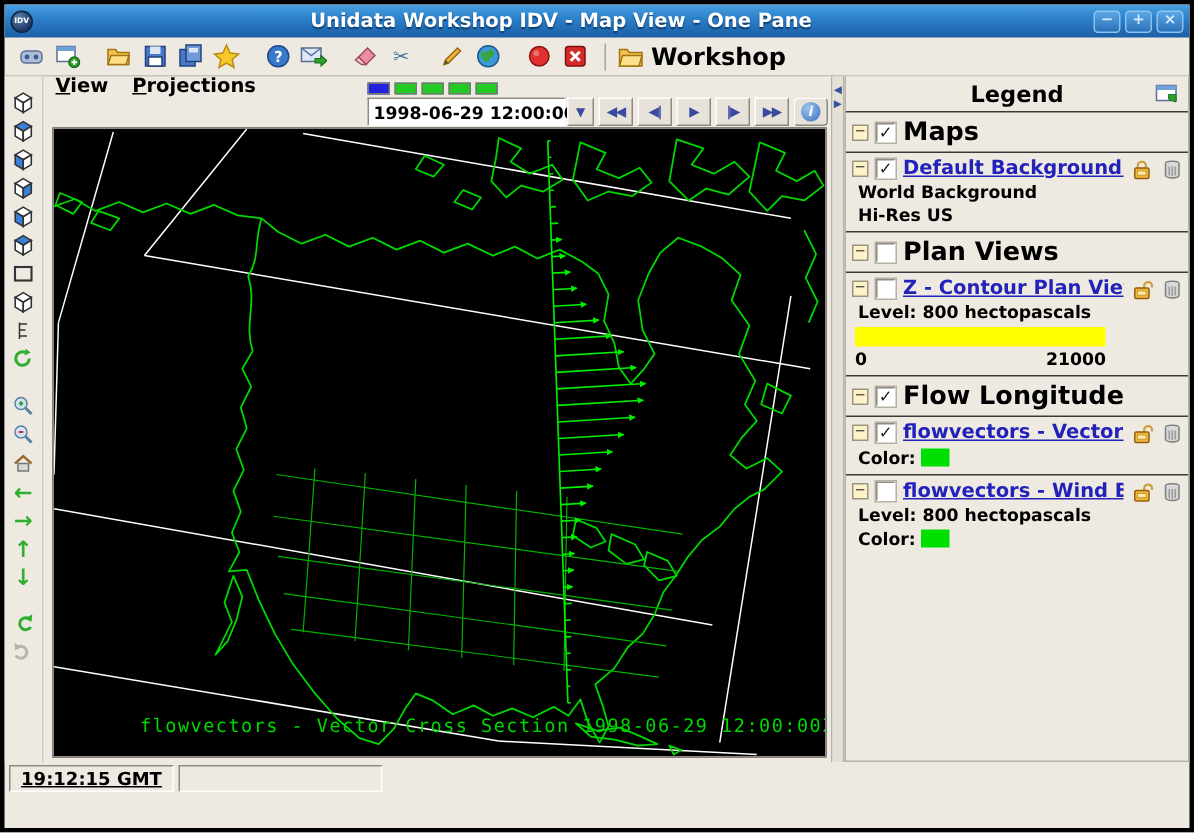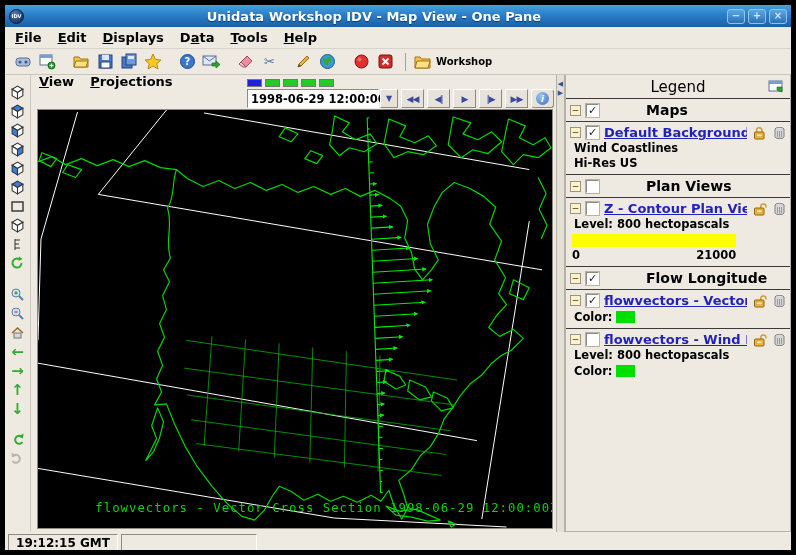--- a/index.html
+++ b/index.html
@@ -1,35 +1,35 @@
 <!DOCTYPE html>
 <html><head>
 <meta charset="utf-8">
 <style>
   html,body{margin:0;padding:0;background:#c8d4dc;font-family:"DejaVu Sans",sans-serif;}
   *{box-sizing:border-box;}
-  .window{position:relative;width:796px;height:555px;border:5px solid #000000;background:#eeeae1;
+  .window{position:relative;width:796px;height:555px;border:3px solid #000000;background:#eeeae1;
           box-shadow:0 0 0 1px #d9e4ec;overflow:hidden;}
   
   .titlebar{height:22px;background:linear-gradient(#47a0e0,#2b7ec8 45%,#1b5fa6);display:flex;align-items:center;padding:0 4px;}
   .idv-logo{width:15px;height:15px;border-radius:50%;background:radial-gradient(circle at 35% 30%,#5c7fb0,#1d3a66 70%);
             border:1px solid #0d2240;color:#fff;font-size:5px;font-weight:bold;display:flex;align-items:center;justify-content:center;}
   .title-text{flex:1;text-align:center;color:#fff;font-weight:bold;font-size:13px;text-shadow:0 1px 1px #0b3c6e;}
   .win-btn{width:18px;height:15px;margin-left:3px;border:1px solid #8fc4ee;border-radius:3px;
            background:linear-gradient(#5aa7e8,#2a72b8);color:#d5eafb;font-size:10px;font-weight:bold;
            display:flex;align-items:center;justify-content:center;line-height:12px;}
   
   .menubar{height:22px;display:flex;align-items:center;gap:16px;padding:0 10px;border-bottom:1px solid #d8d4ca;font-size:13px;font-weight:bold;}
   .menu-item u{text-decoration:underline;}
   
   .toolbar{height:26px;display:flex;align-items:center;padding:0 6px;border-bottom:1px solid #c9c4b9;}
   .tbtn{width:24px;height:22px;display:flex;align-items:center;justify-content:center;}
   .tb-gap{width:10px;}
   .tb-sep{width:1px;height:18px;background:#a9a49a;margin:0 8px;}
-  .workshop{display:flex;align-items:center;gap:5px;font-size:10px;font-weight:bold;}
+  .workshop{display:flex;align-items:center;gap:5px;font-size:16px;font-weight:bold;}
   
   .content{display:flex;height:457px;}
   .map-panel{width:552px;display:flex;border-right:1px solid #b5b1a6;}
   .left-strip{width:26px;padding-top:8px;display:flex;flex-direction:column;align-items:center;border-right:1px solid #cfcabf;background:#eeeae1;}
   .ls-icon{width:20px;height:19px;display:flex;align-items:center;justify-content:center;}
   .ls-gap{height:12px;}
   .green-arrow{color:#2fae2f;font-size:15px;font-weight:bold;line-height:14px;}
   .map-main{flex:1;display:flex;flex-direction:column;}
   .map-topbar{height:34px;display:flex;justify-content:space-between;align-items:flex-end;padding:0 2px 1px 8px;}
   .map-menus{display:flex;gap:16px;font-size:13px;font-weight:bold;padding-bottom:19px;}
@@ -47,67 +47,59 @@
   .anim-btn.info span{width:13px;height:13px;border-radius:50%;background:radial-gradient(circle at 35% 30%,#9cc4ee,#3a6fc0);
             color:#fff;font-size:9px;font-weight:bold;font-style:italic;display:flex;align-items:center;justify-content:center;letter-spacing:0;}
   .map-canvas{margin:0 3px 3px 6px;border:1px solid #8f8a80;background:#000;height:422px;}
   .map-canvas svg{display:block;width:100%;height:100%;}
   
   .splitter{width:8px;background:#e4e0d6;display:flex;flex-direction:column;align-items:center;padding-top:6px;gap:2px;border-right:1px solid #b5b1a6;}
   .split-btn{color:#33539e;font-size:7px;line-height:7px;}
   
   .legend{flex:1;background:#eeeae1;display:flex;flex-direction:column;overflow:hidden;border:1px solid #b5b1a6;border-top:none;}
   .legend-title-row{display:flex;align-items:center;padding:3px 4px 2px 4px;}
-  .legend-title{flex:1;text-align:center;font-size:15px;font-weight:normal;}
+  .legend-title{flex:1;text-align:center;font-size:15px;font-weight:bold;}
   .lsection{border-top:1px solid #3a3a3a;}
   .lhead{display:flex;align-items:center;gap:5px;padding:3px 4px;border-bottom:1px solid #3a3a3a;}
-  .lhead-label{font-size:14px;font-weight:bold;margin-left:42px;}
+  .lhead-label{font-size:17px;font-weight:bold;}
   .litem{padding:3px 4px 4px 4px;}
   .litem + .litem{border-top:1px solid #3a3a3a;}
   .lrow{display:flex;align-items:center;gap:5px;}
   .llink{font-size:13px;font-weight:bold;color:#2222bb;text-decoration:underline;white-space:nowrap;overflow:hidden;flex:1;}
   .colbox{width:11px;height:11px;background:#fdf3c6;border:1px solid #9a9488;color:#333;font-size:9px;line-height:9px;
           display:flex;align-items:center;justify-content:center;flex:none;}
   .cb{width:13px;height:13px;background:#fff;border:1px solid;border-color:#8f8a80 #fff #fff #8f8a80;outline:1px solid #b7b2a8;
       color:#222;font-size:11px;line-height:11px;font-weight:bold;display:flex;align-items:center;justify-content:center;flex:none;}
   .ldetail{font-size:11.5px;font-weight:bold;padding:1px 0 0 4px;}
   .cbar{height:13px;margin:3px 0 1px 2px;}
   .cbar-wrap{width:77%;}
   .cbar-labels{display:flex;justify-content:space-between;font-size:11.5px;font-weight:bold;padding-left:2px;}
   .color-row{display:flex;align-items:center;gap:4px;padding:2px 0 0 4px;font-size:11.5px;font-weight:bold;}
   .swatch{width:19px;height:12px;display:inline-block;}
   
   .statusbar{height:20px;display:flex;gap:3px;padding:2px 3px 0 3px;}
   .sb{border:1px solid;border-color:#8f8a80 #fff #fff #8f8a80;font-size:12px;font-weight:bold;
       display:flex;align-items:center;padding:0 5px;white-space:pre;overflow:hidden;}
-  .sb1{width:110px;justify-content:center;}
+  .sb1{width:110px;justify-content:center;text-decoration:underline;}
   .sb2{flex:1;}
   .sb3{width:136px;}
 </style>
 </head>
 <body>
 
 <div class="window">
 
   <div class="titlebar">
     <span class="idv-logo">IDV</span>
     <span class="title-text">Unidata Workshop IDV - Map View - One Pane</span>
     <span class="win-btn">−</span>
     <span class="win-btn">+</span>
     <span class="win-btn">×</span>
   </div>
 
-  <div class="menubar" id="menubar">
-      <span class="menu-item"><u>F</u>ile</span>
-      <span class="menu-item"><u>E</u>dit</span>
-      <span class="menu-item"><u>D</u>isplays</span>
-      <span class="menu-item">D<u>a</u>ta</span>
-      <span class="menu-item"><u>T</u>ools</span>
-      <span class="menu-item"><u>H</u>elp</span>
-    </div>
 
   <div class="toolbar">
     <span class="tbtn">
       <svg width="17" height="17">
           <rect x="1" y="5" width="14" height="8" rx="3" fill="#aebdd4" stroke="#5a6f94"></rect>
           <circle cx="5" cy="9" r="1.6" fill="#3a5a9c"></circle>
           <circle cx="11" cy="9" r="1.6" fill="#3a5a9c"></circle>
         </svg>
       </span>
     <span class="tbtn">
@@ -484,21 +476,21 @@
      <rect x="4.3" y="8" width="5.8" height="2.8" fill="#fde9a8" stroke="#b98a1e" stroke-width="0.5"></rect>
                 </svg>
                 <svg width="13" height="14">
      <ellipse cx="6.5" cy="3" rx="4.5" ry="1.5" fill="#e6e6e6" stroke="#808080"></ellipse>
      <path d="M2 3 V10.8 a4.5 1.8 0 0 0 9 0 V3" fill="#d6d6d6" stroke="#808080"></path>
      <line x1="4.5" y1="5" x2="4.5" y2="11" stroke="#9a9a9a"></line>
      <line x1="6.5" y1="5" x2="6.5" y2="11.5" stroke="#9a9a9a"></line>
      <line x1="8.5" y1="5" x2="8.5" y2="11" stroke="#9a9a9a"></line>
                 </svg>
         </div>
-              <div class="ldetail">Wind Coastlines</div>
+              <div class="ldetail">World Background</div>
               <div class="ldetail">Hi-Res  US</div>
             </div>
           </div>
           <div class="lsection">
             <div class="lhead">
               <span class="colbox">−</span>
               <span class="cb"></span>
               <span class="lhead-label">Plan Views</span>
             </div>
             <div class="litem">

